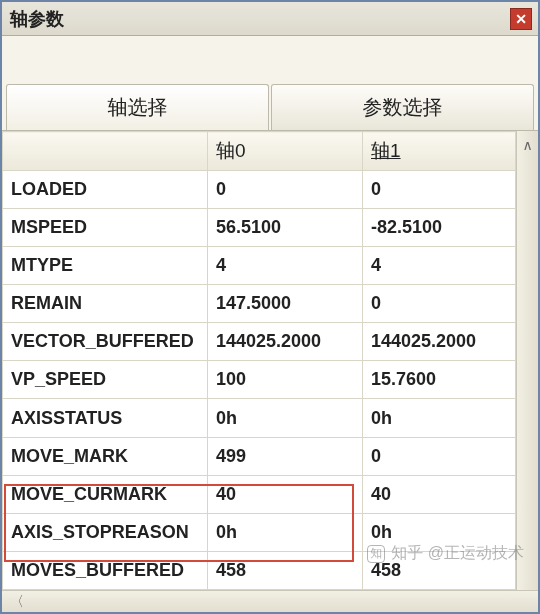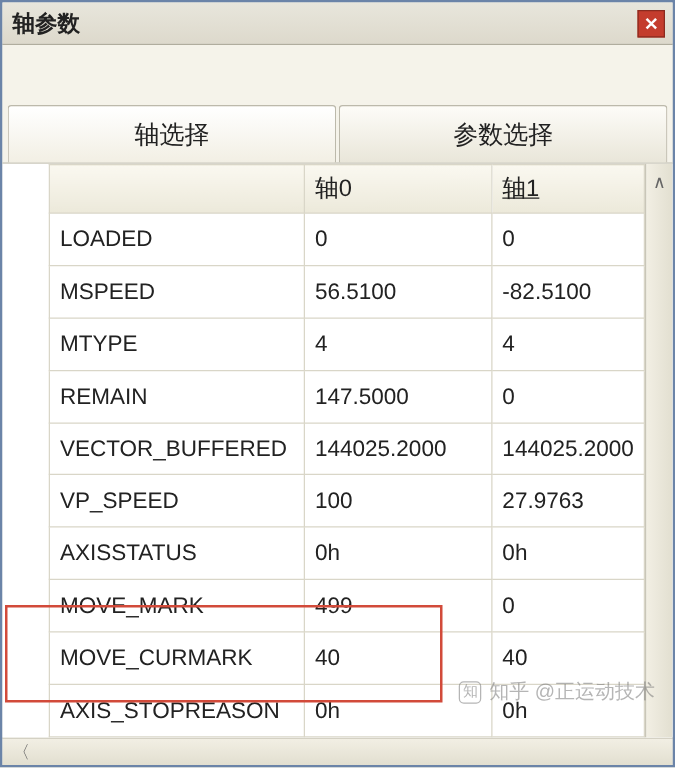--- a/index.html
+++ b/index.html
@@ -63,35 +63,34 @@
   }
   .tab.active {
     background: linear-gradient(to bottom, #ffffff, #f2efe4);
   }
   .grid-area {
     flex: 1;
     display: flex;
     overflow: hidden;
     background: #fff;
     position: relative;
-    padding-left: 37px;
   }
   .grid {
     flex: 1;
     border-collapse: collapse;
     width: 100%;
     font-size: 18px;
     color: #222;
   }
   .grid th, .grid td {
     border: 1px solid #d9d6c8;
     text-align: left;
     padding: 6px 8px;
     height: 36px;
-    font-weight: normal;
+    font-weight: bold;
     background: #fff;
     white-space: nowrap;
     overflow: hidden;
   }
   .grid th {
     background: linear-gradient(to bottom, #faf8f0, #ece9da);
     font-weight: normal;
     font-size: 19px;
   }
   .col-name { width: 205px; }
@@ -209,21 +208,21 @@
           <td>0</td>
         </tr>
         <tr>
           <td>VECTOR_BUFFERED</td>
           <td>144025.2000</td>
           <td>144025.2000</td>
         </tr>
         <tr>
           <td>VP_SPEED</td>
           <td>100</td>
-          <td>27.9763</td>
+          <td>15.7600</td>
         </tr>
         <tr>
           <td>AXISSTATUS</td>
           <td>0h</td>
           <td>0h</td>
         </tr>
         <tr>
           <td>MOVE_MARK</td>
           <td>499</td>
           <td>0</td>
@@ -231,20 +230,25 @@
         <tr>
           <td>MOVE_CURMARK</td>
           <td>40</td>
           <td>40</td>
         </tr>
         <tr>
           <td>AXIS_STOPREASON</td>
           <td>0h</td>
           <td>0h</td>
         </tr>
+        <tr>
+          <td>MOVES_BUFFERED</td>
+          <td>458</td>
+          <td>458</td>
+        </tr>
       </tbody>
     </table>
 
     <div class="vscroll">
       <div class="vscroll-btn">∧</div>
     </div>
 
     <div class="highlight-box"></div>
 
     <div class="watermark">

